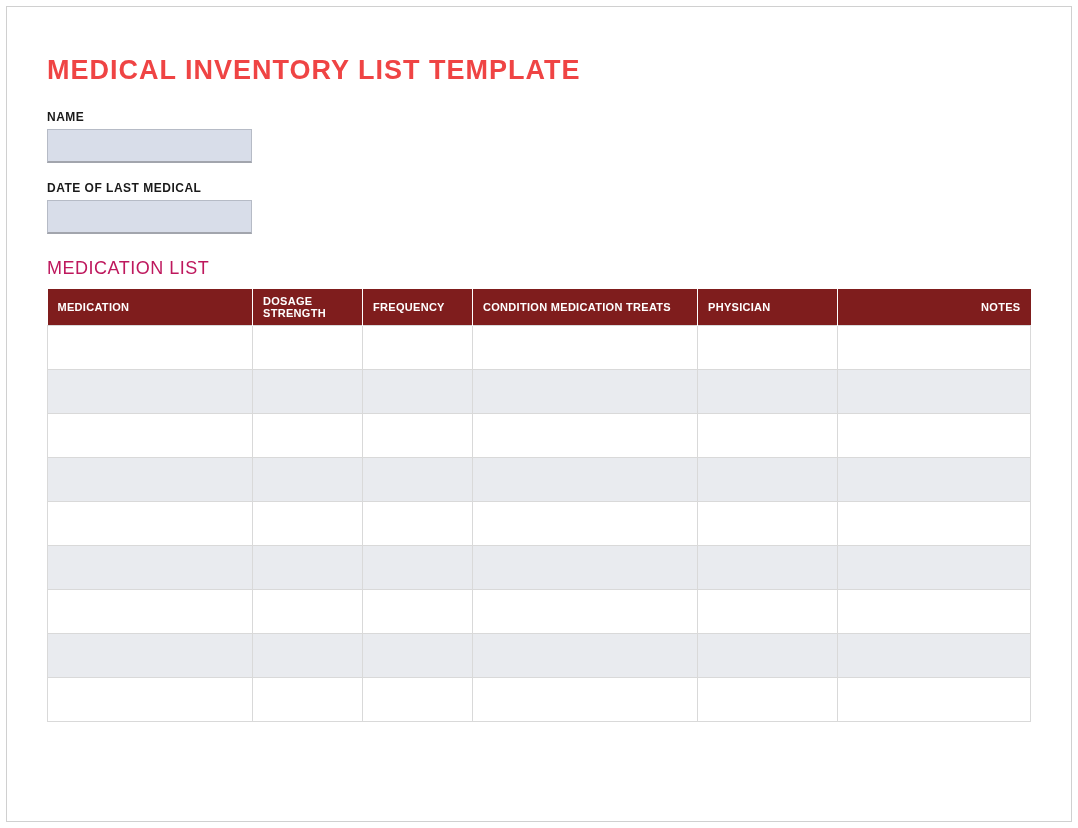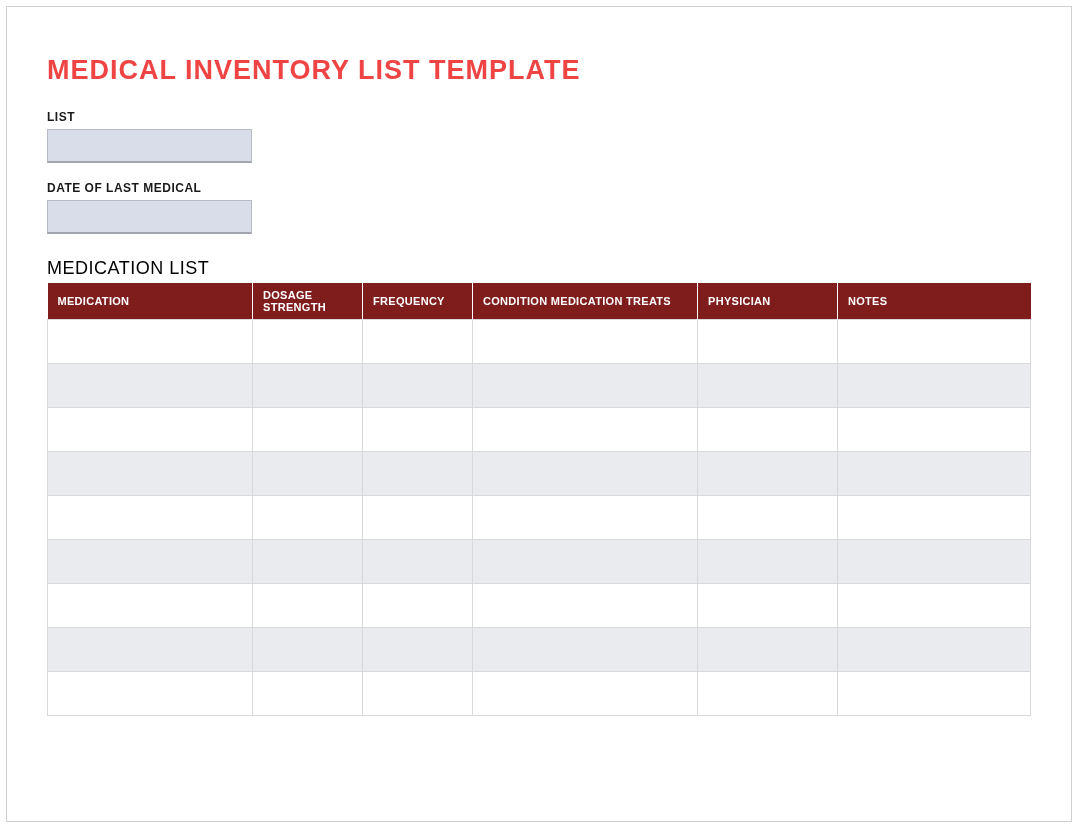--- a/index.html
+++ b/index.html
@@ -62,44 +62,45 @@
     }
     .field-box-large {
       width: 100%;
       height: 104px;
       background: #d8dde9;
       border: 1px solid #b6bbc6;
       border-bottom: 2px solid #a2a5ad;
     }
     .section-title {
       font-size: 18px;
-      color: #000000;
+      color: #be185d;
       letter-spacing: 0.5px;
       font-weight: normal;
-      margin-bottom: 4px;
+      margin-bottom: 10px;
     }
     .med-table {
       width: 100%;
       border-collapse: collapse;
       table-layout: fixed;
     }
     .med-table thead th {
       background: #7f1d1d;
       color: #fff;
       font-size: 11px;
       font-weight: bold;
       letter-spacing: 0.3px;
       text-align: left;
       padding: 6px 10px;
       border-right: 1px solid #fff;
       height: 36px;
       vertical-align: middle;
     }
     .med-table thead th:last-child {
       border-right: none;
+      text-align: right;
     }
     .med-table tbody td {
       height: 44px;
       border: 1px solid #d9d9d9;
       background: #fff;
     }
     .med-table tbody tr.alt td {
       background: #e9ebef;
     }
     .col-medication { width: 205px; }
@@ -111,21 +112,21 @@
   </style>
 </head>
 <body>
 
 <div class="outer-frame">
 
   <h1 class="title">MEDICAL INVENTORY LIST TEMPLATE</h1>
 
   <div class="top-row">
     <div class="left-col">
-      <span class="field-label">LIST</span>
+      <span class="field-label">NAME</span>
       <div class="field-box-small"></div>
       <div class="spacer"></div>
       <span class="field-label">DATE OF LAST MEDICAL</span>
       <div class="field-box-small"></div>
     </div>
   </div>
 
   <div class="section-title">MEDICATION LIST</div>
 
   <table class="med-table">

